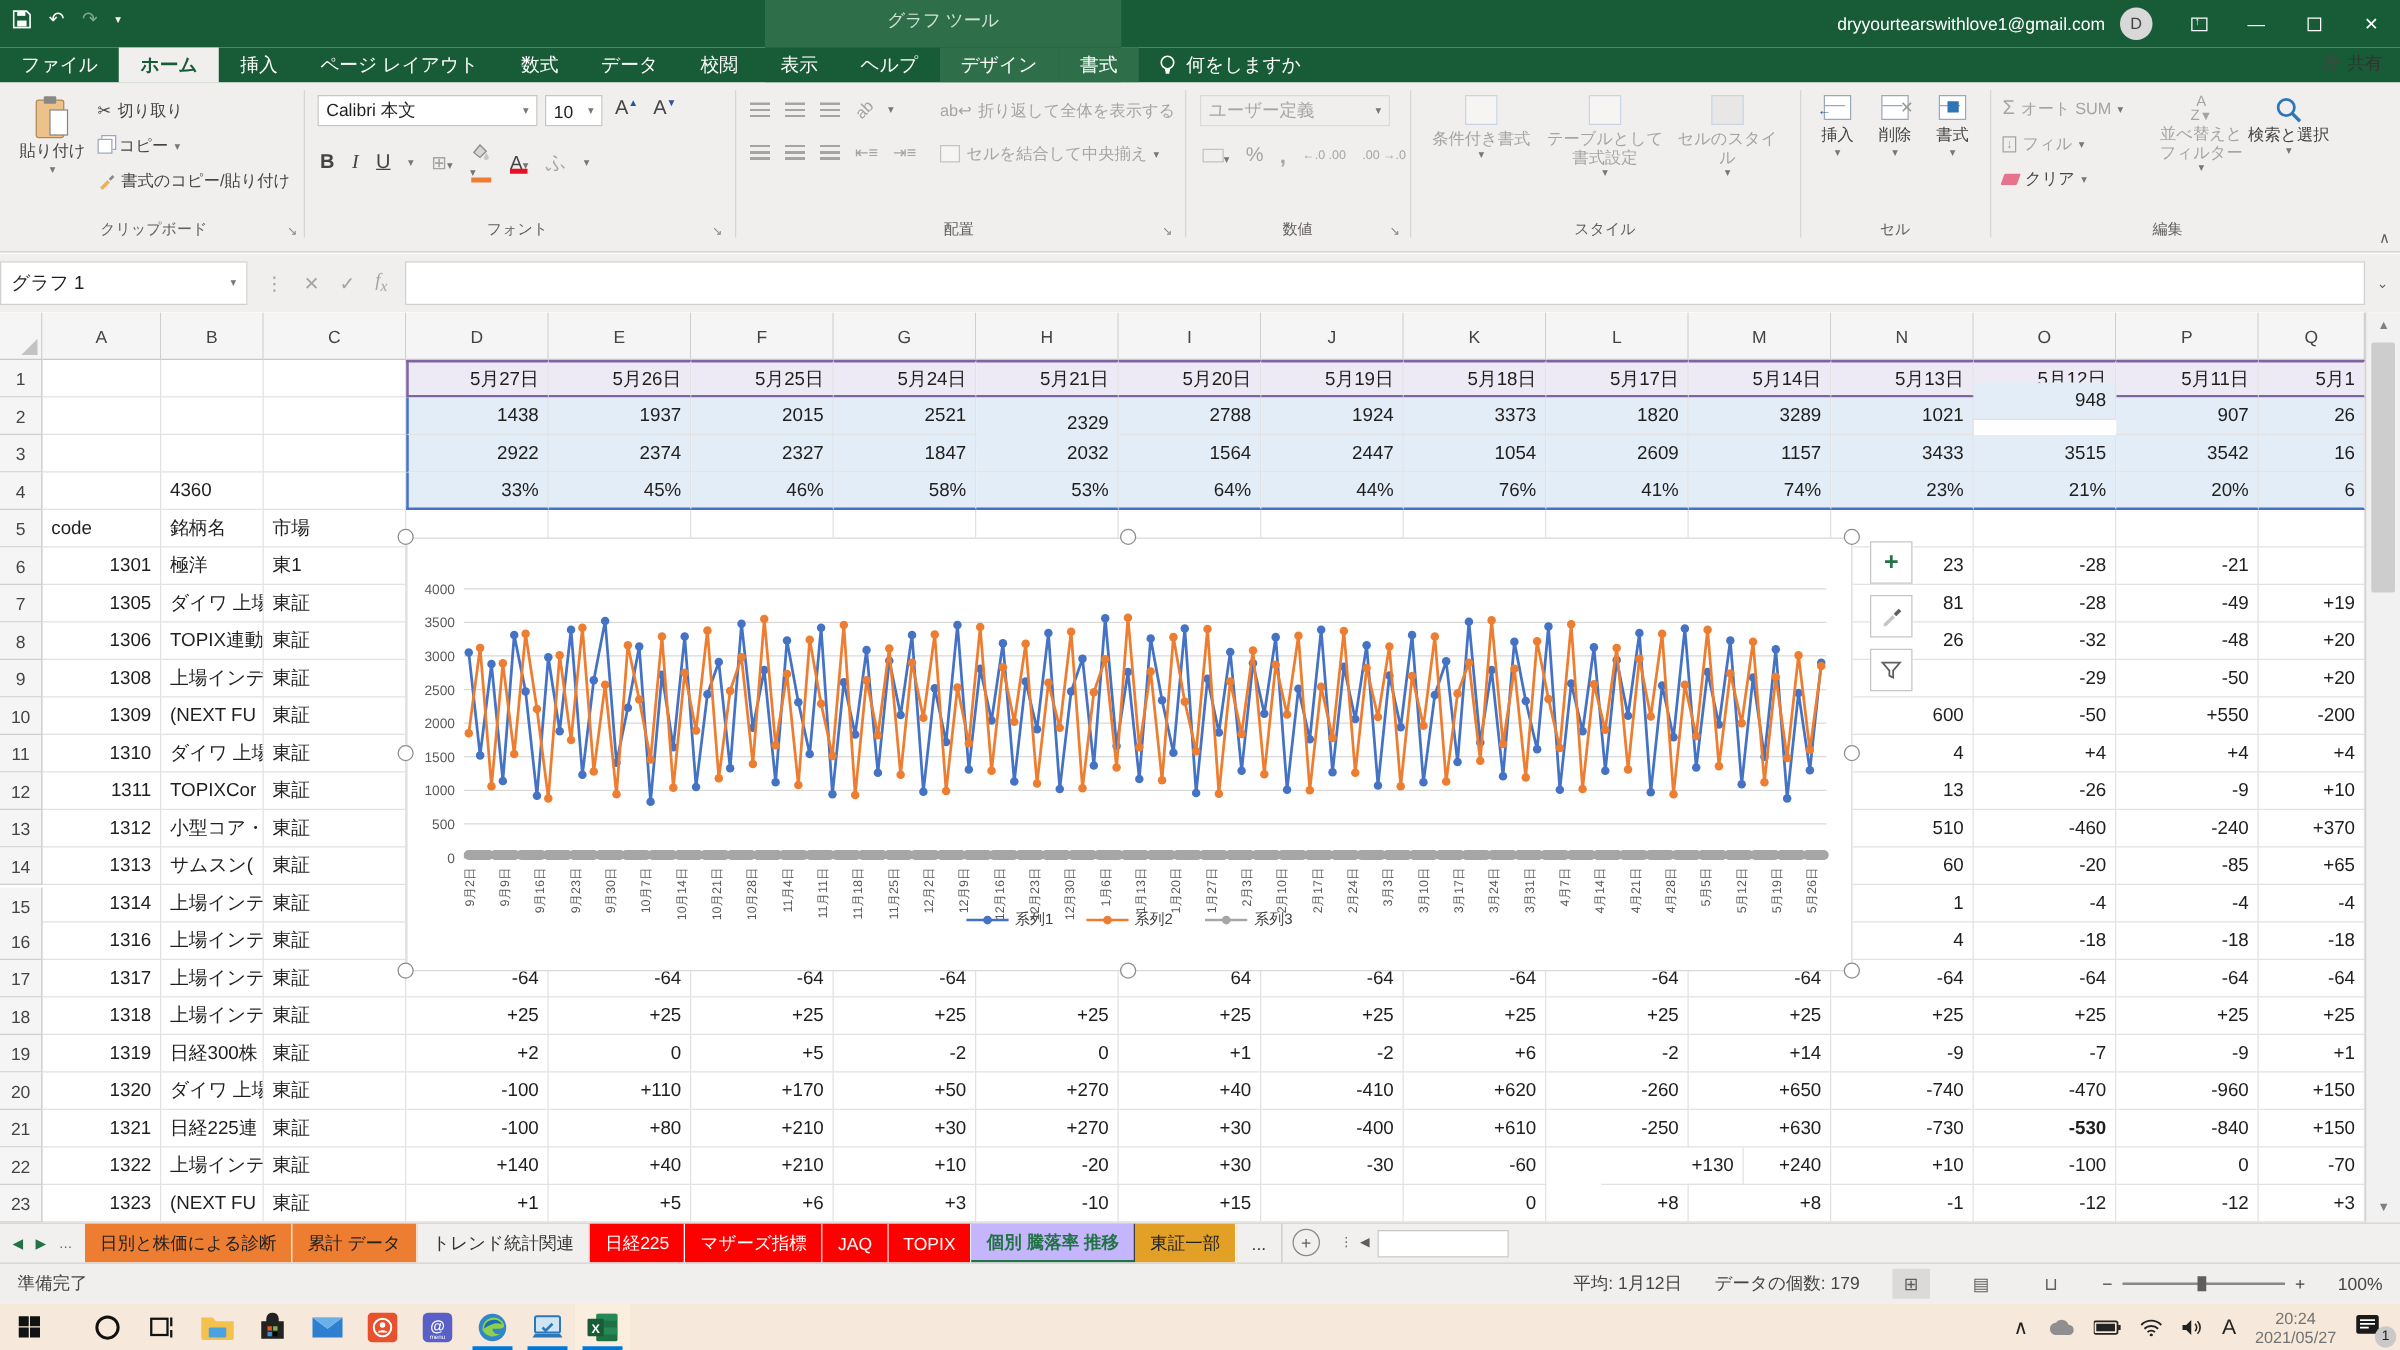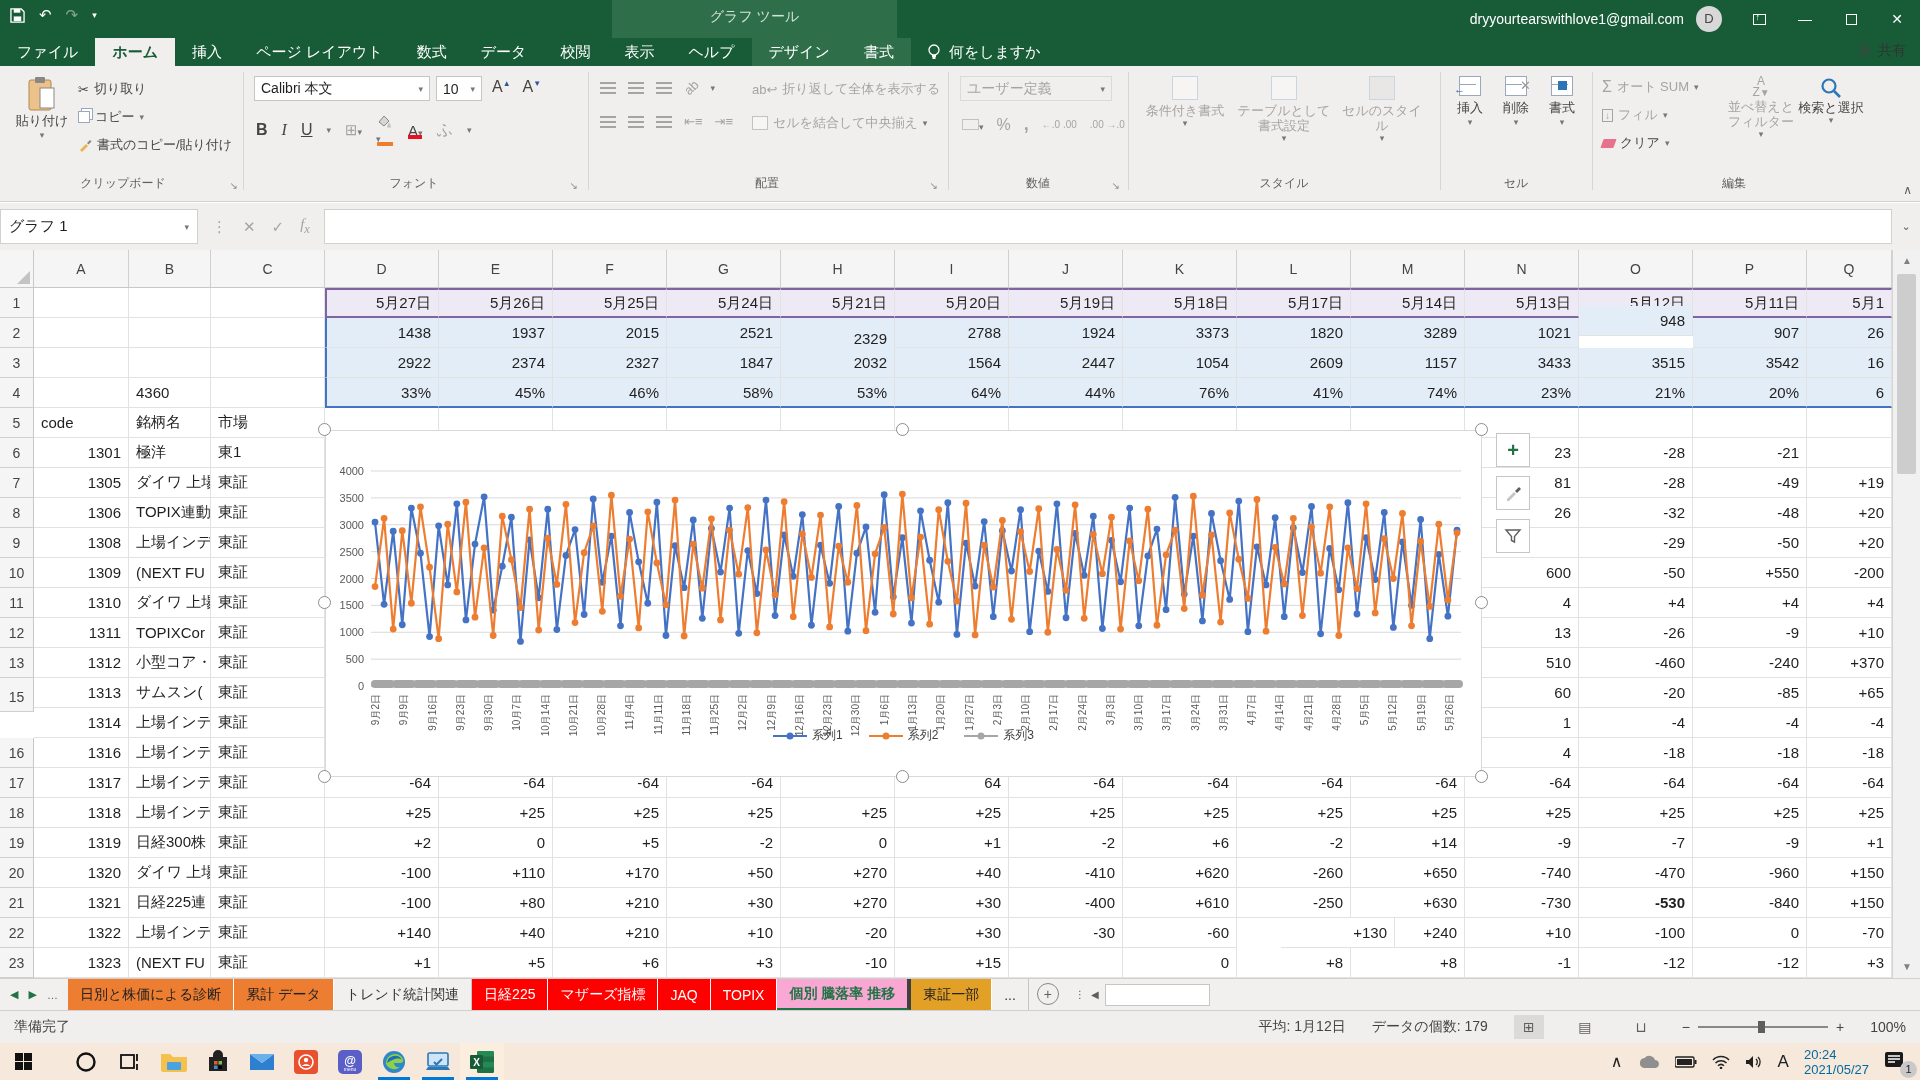--- a/index.html
+++ b/index.html
@@ -96,21 +96,21 @@
 
   
   #tabbar { left:0; top:978px; width:1920px; height:32px; background:#f1f0ef; border-top:1px solid #d2d0ce;
     display:flex; align-items:stretch; font-size:14px; }
   #tabnav { display:flex; align-items:center; gap:10px; padding:0 10px; color:#217346; font-size:11px; }
   .stab { display:flex; align-items:center; padding:0 12px; border-right:1px solid #fff; color:#222; white-space:nowrap; }
   .stab.orange { background:#ed7d31; }
   .stab.red { background:#ff0000; color:#fff; }
   .stab.gold { background:#e3a027; }
   .stab.plain { background:transparent; color:#333; border-right:1px solid #c8c6c4; }
-  .stab.active { background:#f9a8d4; color:#217346; font-weight:bold; border-bottom:2px solid #217346; border-right:4px solid #404040; }
+  .stab.active { background:#c4b5fd; color:#217346; font-weight:bold; border-bottom:2px solid #217346; border-right:1px solid #404040; }
   #newsheet { width:22px; height:22px; border-radius:50%; border:1px solid #8a8886; color:#605e5c;
     display:flex; align-items:center; justify-content:center; font-size:14px; margin:4px 8px 0 8px; }
   #hscroll { display:flex; align-items:center; flex:1; gap:6px; padding-left:8px; color:#605e5c; font-size:10px; }
   #hthumb { width:105px; height:22px; background:#fff; border:1px solid #c8c6c4; }
 
   
   #statusbar { left:0; top:1010px; width:1920px; height:33px; background:#f1efee; border-top:1px solid #d2d0ce;
     display:flex; align-items:center; font-size:14px; color:#444; }
   #status-right { margin-left:auto; display:flex; align-items:center; gap:26px; padding-right:14px; }
   .viewbtn { width:30px; height:24px; display:flex; align-items:center; justify-content:center; color:#605e5c; }
@@ -123,21 +123,21 @@
   #taskbar { left:0; top:1043px; width:1920px; height:37px; background:#f6e8da; display:flex; align-items:center; }
   #startbtn { width:46px; height:37px; display:flex; align-items:center; justify-content:center; }
   .winlogo { display:grid; grid-template-columns:8px 8px; grid-template-rows:8px 8px; gap:1px; }
   .winlogo div { background:#111; }
   #tsearch { width:350px; height:31px; background:#fff; border:1px solid #9a9a9a; display:flex; align-items:center;
     gap:10px; padding:0 12px; color:#555; font-size:14px; }
   .tkicon { width:44px; height:37px; display:flex; align-items:center; justify-content:center; position:relative; }
   .tkicon.run:after { content:""; position:absolute; left:6px; bottom:0; width:32px; height:3px; background:#0078d7; }
   .tkicon.activeapp { background:#fceede; }
   #tray { margin-left:auto; display:flex; align-items:center; gap:15px; padding-right:10px; color:#222; }
-  #clock { text-align:left; font-size:13px; line-height:15px; color:#0369a1; }
+  #clock { text-align:center; font-size:13px; line-height:15px; color:#737373; }
   #notif { position:relative; width:26px; height:22px; }
   #notifbadge { position:absolute; right:-7px; bottom:-5px; width:17px; height:17px; border-radius:50%;
     background:#c9c9c9; color:#222; font-size:11px; text-align:center; line-height:17px; }
   svg { display:block; }
 </style>
 </head>
 <body>
 
 <div class="abs" id="titlebar">
   <div class="abs" id="ctx-strip"></div>
@@ -660,21 +660,21 @@
     <div class="cell num" style="left: 781px; top: 428px; width: 114px; height: 30px;"></div>
     <div class="cell num" style="left: 895px; top: 428px; width: 114px; height: 30px;"></div>
     <div class="cell num" style="left: 1009px; top: 428px; width: 114px; height: 30px;"></div>
     <div class="cell num" style="left: 1123px; top: 428px; width: 114px; height: 30px;"></div>
     <div class="cell num" style="left: 1237px; top: 428px; width: 114px; height: 30px;"></div>
     <div class="cell num" style="left: 1351px; top: 428px; width: 114px; height: 30px;"></div>
     <div class="cell num" style="left: 1465px; top: 428px; width: 114px; height: 30px;">60</div>
     <div class="cell num" style="left: 1579px; top: 428px; width: 114px; height: 30px;">-20</div>
     <div class="cell num" style="left: 1693px; top: 428px; width: 114px; height: 30px;">-85</div>
     <div class="cell num" style="left: 1807px; top: 428px; width: 85px; height: 30px;">+65</div>
-    <div class="rowh" style="top: 432px; height: 30px; line-height: 30px;">15</div>
+    <div class="rowh" style="top: 460px; height: 30px; line-height: 30px;">15</div>
     <div class="cell num" style="left: 34px; top: 458px; width: 95px; height: 30px;">1314</div>
     <div class="cell" style="left: 129px; top: 458px; width: 82px; height: 30px;">上場インテ</div>
     <div class="cell" style="left: 211px; top: 458px; width: 114px; height: 30px;">東証</div>
     <div class="cell num" style="left: 325px; top: 458px; width: 114px; height: 30px;"></div>
     <div class="cell num" style="left: 439px; top: 458px; width: 114px; height: 30px;"></div>
     <div class="cell num" style="left: 553px; top: 458px; width: 114px; height: 30px;"></div>
     <div class="cell num" style="left: 667px; top: 458px; width: 114px; height: 30px;"></div>
     <div class="cell num" style="left: 781px; top: 458px; width: 114px; height: 30px;"></div>
     <div class="cell num" style="left: 895px; top: 458px; width: 114px; height: 30px;"></div>
     <div class="cell num" style="left: 1009px; top: 458px; width: 114px; height: 30px;"></div>

